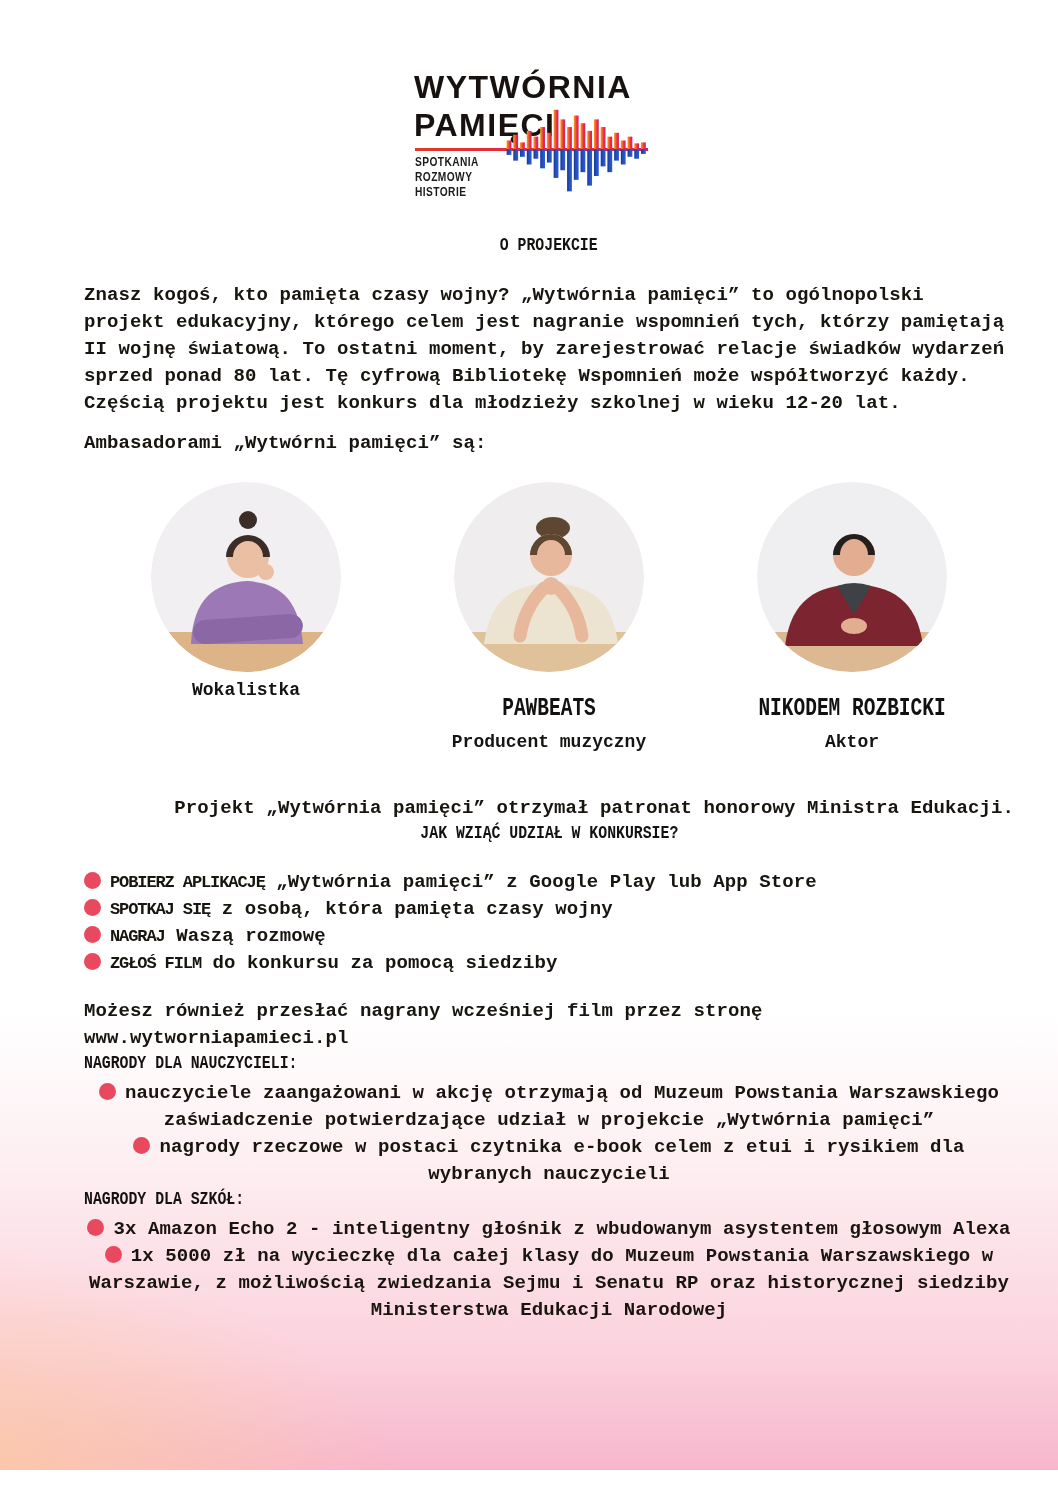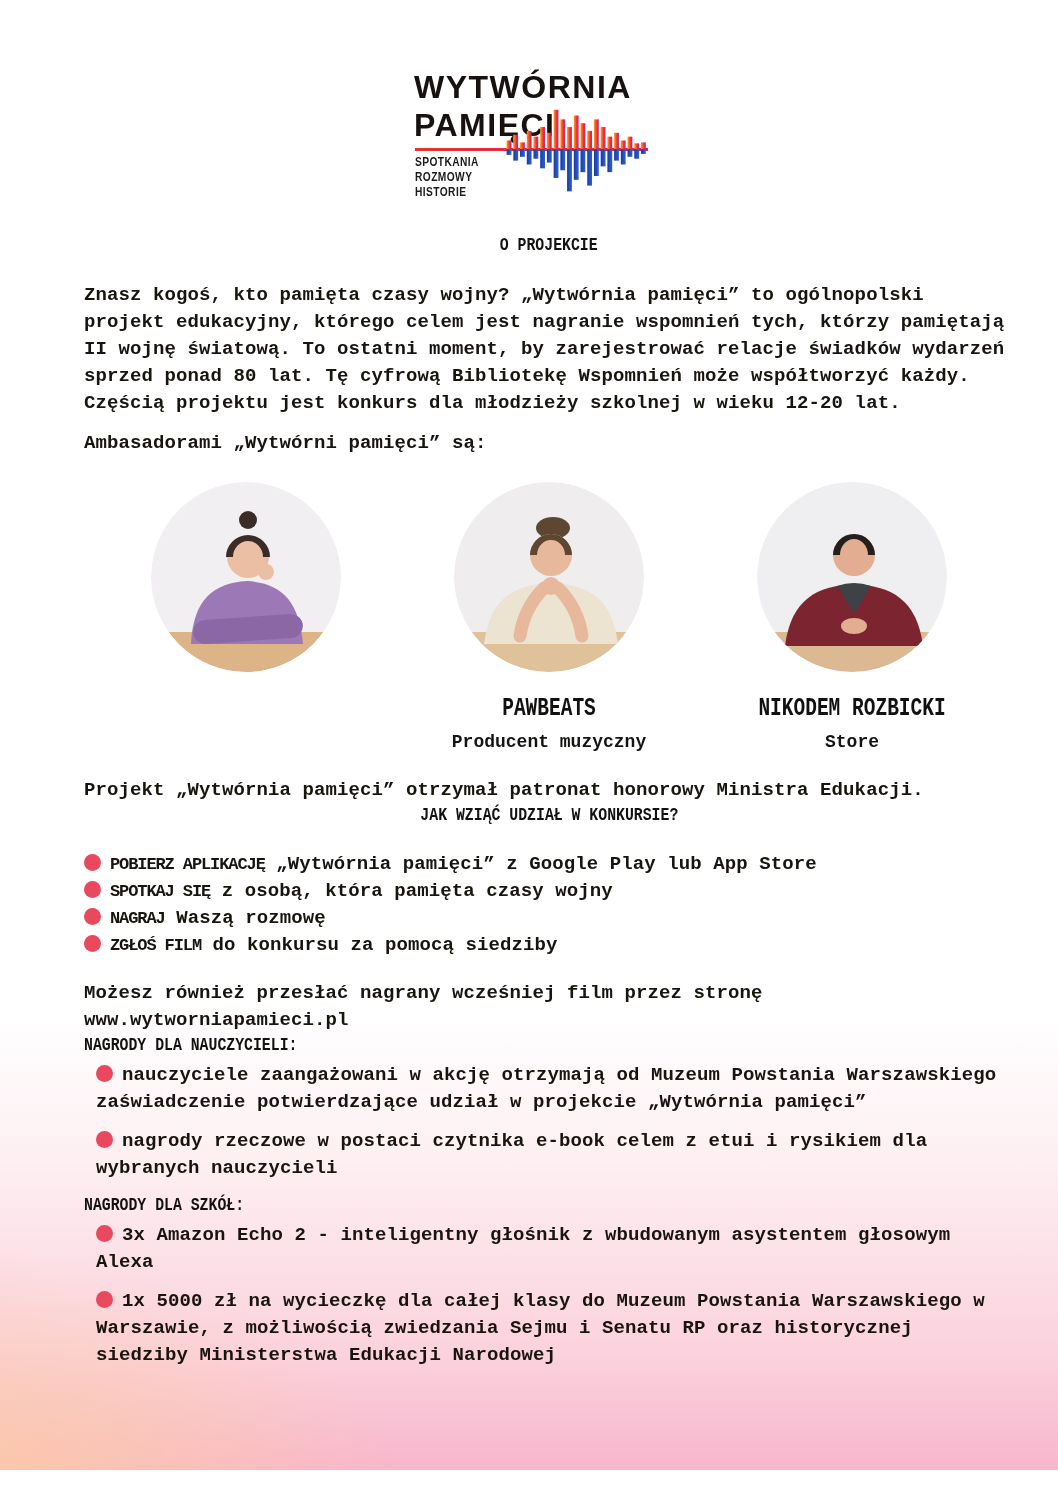--- a/index.html
+++ b/index.html
@@ -29,32 +29,32 @@
   h2.center-h,h3.left-h{margin:0;font-size:19px;line-height:22px;color:#141210;font-weight:700;}
   h2.center-h{text-align:center;}
   .intro{margin-top:26px;}
   .mt13{margin-top:13px;}
   
   .amb-row{margin-top:25px;display:flex;justify-content:space-between;padding:0 12px;}
   .amb{margin:0;width:300px;text-align:center;}
   .portrait{width:190px;height:190px;margin:0 auto;border-radius:50%;overflow:hidden;}
   .amb-name{margin-top:22px;font-size:25px;line-height:30px;font-weight:700;color:#131110;}
   .amb-role{margin-top:6px;font-size:18px;line-height:24px;font-weight:600;}
-  .patron{margin-top:23px;}
+  .patron{margin-top:41px;text-align:right;}
   .how{margin-top:28px;}
   
   .steps{margin-top:25px;}
   .step{margin:0;}
   .dot{display:inline-block;width:17px;height:17px;border-radius:50%;background:var(--bullet,#e8495e);margin-right:9px;vertical-align:-2px;}
   .lead{font-weight:700;letter-spacing:-1.1px;font-size:17px;}
   .gap-a{margin-top:21px;}
   .gap-b{margin-top:21px;}
   .teach{margin-top:20px;}
   .school{margin-top:25px;}
-  .award{margin:12px;}
+  .award{margin:0;text-align:center;}
   .award.first{margin-top:6px;}
 </style>
 </head>
 <body>
 
 <div class="page">
 
   <header class="logo">
     <div class="lg-t1">WYTWÓRNIA</div>
     <div class="lg-t2">PAMIĘCI</div>
@@ -151,20 +151,21 @@
               <path d="M40,162 C42,118 62,101 96,99 C130,101 148,118 152,162 Z" fill="#9c79b6"></path>
               <rect x="42" y="135" width="110" height="24" rx="12" fill="#8b68a5" transform="rotate(-4 97 147)"></rect>
               <circle cx="97" cy="38" r="9" fill="#3c2c27"></circle>
               <circle cx="97" cy="75" r="21" fill="#eabfa3"></circle>
               <path d="M75,75 a22,22 0 0 1 44,0 h-7 a15,16 0 0 0 -30,0 z" fill="#3c2c27"></path>
               <circle cx="115" cy="90" r="8" fill="#eabfa3"></circle>
             </g>
           </svg>
         </div>
         <figcaption>
+          <div class="amb-role">Wokalistka</div>
         </figcaption>
       </figure>
 
       <figure class="amb">
         <div class="portrait">
           <svg viewBox="0 0 190 190" width="190" height="190" aria-hidden="true">
             <defs>
                 <clipPath id="cp2">
                   <circle cx="95" cy="95" r="95"></circle>
                 </clipPath>
@@ -204,21 +205,21 @@
               <circle cx="97" cy="73" r="21" fill="#e2ad90"></circle>
               <path d="M76,73 a21,21 0 0 1 42,0 h-7 a14,16 0 0 0 -28,0 z" fill="#241e1d"></path>
               <path d="M52,152 Q62,136 84,140" stroke="#7c2531" stroke-width="15" fill="none" stroke-linecap="round"></path>
               <path d="M142,152 Q132,136 110,140" stroke="#7c2531" stroke-width="15" fill="none" stroke-linecap="round"></path>
               <ellipse cx="97" cy="144" rx="13" ry="8" fill="#e2ad90"></ellipse>
             </g>
           </svg>
         </div>
         <figcaption>
           <div class="amb-name"><span class="cond c-center">NIKODEM ROZBICKI</span></div>
-          <div class="amb-role">Store</div>
+          <div class="amb-role">Aktor</div>
         </figcaption>
       </figure>
 
     </div>
 
     <p class="body patron">Projekt „Wytwórnia pamięci” otrzymał patronat honorowy Ministra Edukacji.</p>
 
     <h2 class="center-h how"><span class="cond c-center">JAK WZIĄĆ UDZIAŁ W KONKURSIE?</span></h2>
 
     <div class="steps">

